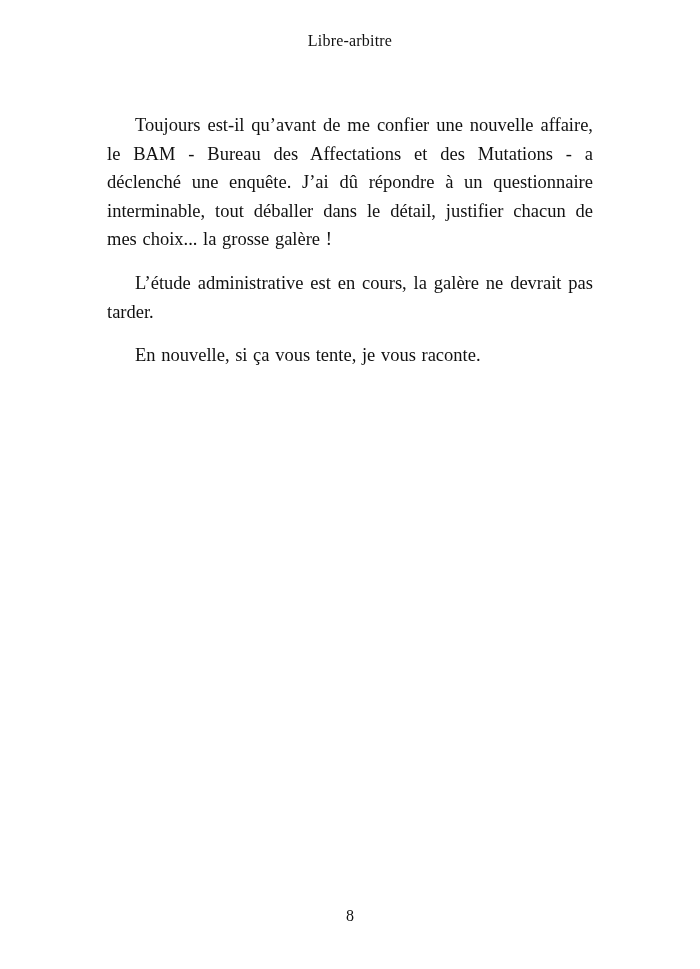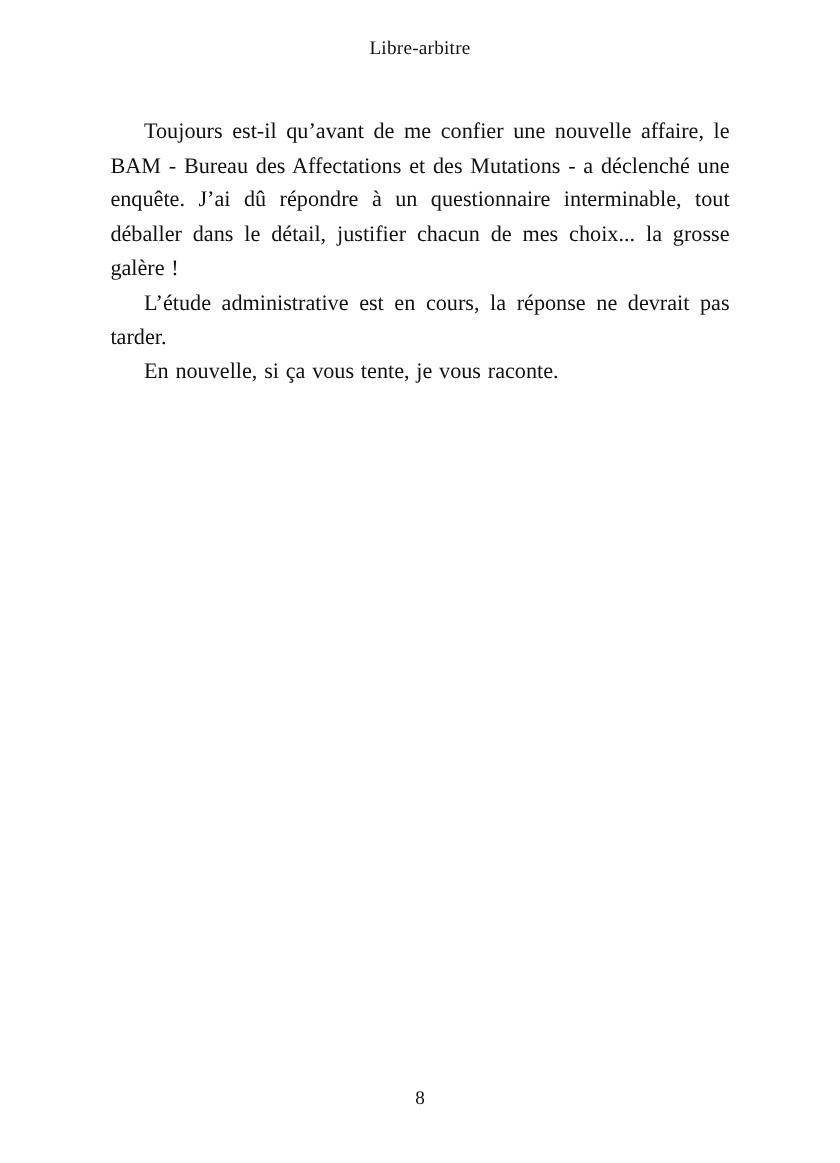--- a/index.html
+++ b/index.html
@@ -28,21 +28,21 @@
     letter-spacing: 0.2px;
     color: #111111;
   }
   .body-text {
     position: absolute;
     top: 96px;
     left: 60px;
     right: 60px;
   }
   .body-text p {
-    margin: 0;
+    margin: 15px;
     font-size: 18.5px;
     line-height: 28.6px;
     text-align: justify;
     text-indent: 28px;
     color: #111111;
     word-spacing: 1px;
   }
   .page-number {
     position: absolute;
     bottom: 44px;
@@ -55,19 +55,19 @@
 </style>
 </head>
 <body>
 
 <div class="book-page">
 
   <div class="running-header">Libre-arbitre</div>
 
   <div class="body-text">
     <p>Toujours est-il qu’avant de me confier une nouvelle affaire, le BAM - Bureau des Affectations et des Mutations - a déclenché une enquête. J’ai dû répondre à un questionnaire interminable, tout déballer dans le détail, justifier chacun de mes choix... la grosse galère !</p>
-    <p>L’étude administrative est en cours, la réponse ne devrait pas tarder.</p>
+    <p>L’étude administrative est en cours, la galère ne devrait pas tarder.</p>
     <p>En nouvelle, si ça vous tente, je vous raconte.</p>
   </div>
 
   <div class="page-number">8</div>
 
 </div>
 
 </body></html>

